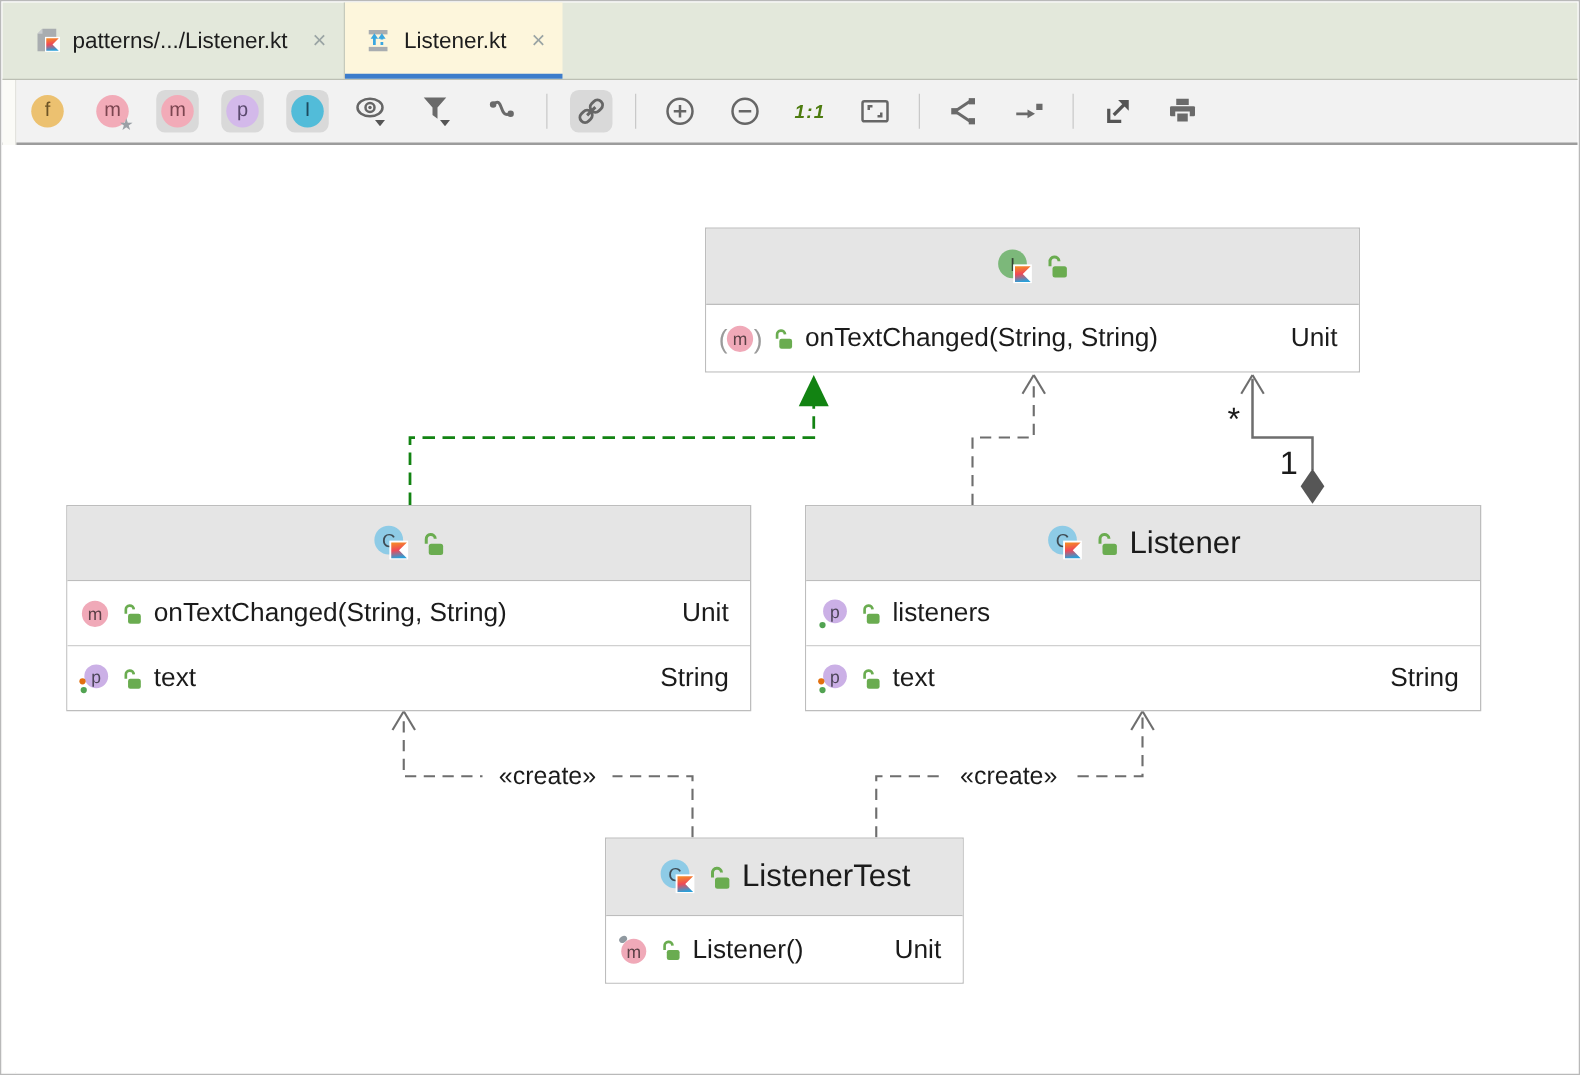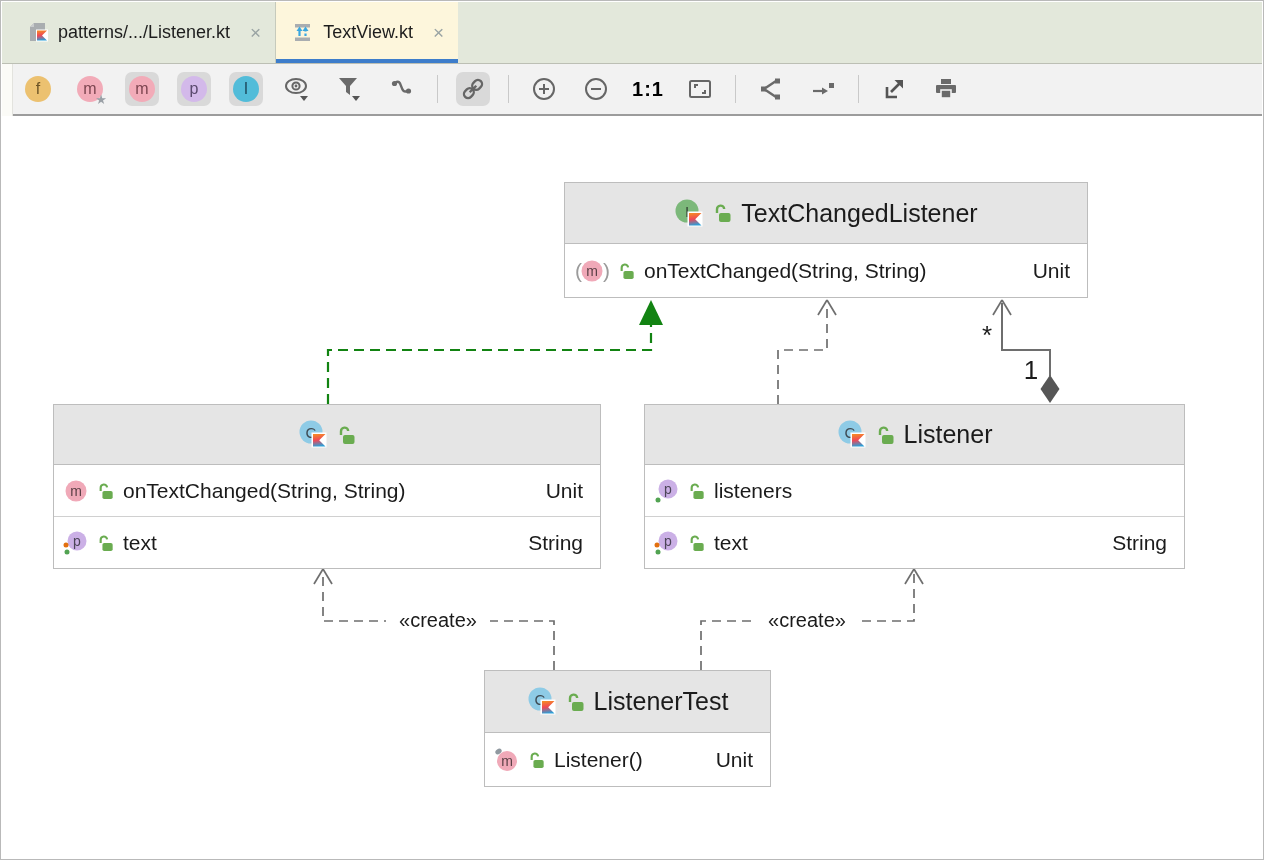--- a/index.html
+++ b/index.html
@@ -33,21 +33,21 @@
     display: flex; align-items: center; justify-content: center;
     border-radius: 7px; cursor: pointer; flex: 0 0 auto;
   }
   .tbtn.toggled { background: #d9d9d9; }
   .tsep { width: 1px; height: 28px; background: #c9c9c9; flex: 0 0 auto; }
   .circle-glyph {
     width: 26px; height: 26px; border-radius: 50%;
     display: flex; align-items: center; justify-content: center;
     font-size: 16px; position: relative;
   }
-  .ratio-label { font-size: 20px; font-weight: bold; color: #000000; letter-spacing: 1px; }
+  .ratio-label { font-size: 15px; font-weight: bold; color: #4d7c0f; letter-spacing: 1px; font-style: italic; }
   
   .canvas { position: absolute; left: 1px; right: 1px; top: 115px; bottom: 1px; background: #fff; }
   .gutter { position: absolute; left: 1px; top: 63px; bottom: 1px; width: 11px; background: #fbfbf7; border-right: 1px solid #e3e3de; }
   .gmark { position: absolute; left: 3px; width: 5px; border-radius: 2px; }
   .edges { position: absolute; left: 0; top: 0; pointer-events: none; }
   
   .node {
     position: absolute; background: #fff; border: 1px solid #bdbdbd;
     display: flex; flex-direction: column; z-index: 2;
   }
@@ -91,21 +91,21 @@
     </div>
     <div class="tab active">
       <svg class="micon" width="21" height="21" viewBox="0 0 21 21">
         <rect x="3" y="2" width="15" height="3.5" fill="#a9adb0"></rect>
         <rect x="3" y="15.5" width="15" height="3.5" fill="#a9adb0"></rect>
         <line x1="7.5" y1="14" x2="7.5" y2="8" stroke="#3aa7e0" stroke-width="2.2"></line>
         <polygon points="7.5,4.5 4.5,9 10.5,9" fill="#3aa7e0"></polygon>
         <line x1="13.5" y1="14" x2="13.5" y2="8" stroke="#3aa7e0" stroke-width="2.2" stroke-dasharray="2.4 2"></line>
         <polygon points="13.5,4.5 10.5,9 16.5,9" fill="#3aa7e0"></polygon>
       </svg>
-      <span>TextView.kt</span>
+      <span>Listener.kt</span>
       <span class="close">×</span>
     </div>
   </div>
 
   <div class="toolbar">
     <button class="tbtn">
       <span class="circle-glyph" style="background:#ecc170;color:#6d5426">f</span>
     </button>
     <button class="tbtn">
       <span class="circle-glyph" style="background:#f2abb8;color:#7c4550">m</span>
@@ -261,21 +261,20 @@
       <svg class="micon" width="31" height="31" viewBox="0 0 31 31">
         <circle cx="13" cy="13" r="11.5" fill="#7cb87a"></circle>
         <text class="svg-sans" x="13" y="18.5" font-size="15" text-anchor="middle" fill="#344434">I</text>
         <rect x="13.5" y="13.5" width="15" height="15" fill="#ffffff"></rect>
         <polygon points="15,15 27.5,15 21.2,21.2 27.5,27.5 15,27.5" fill="url(#kgrad)"></polygon>
       </svg>
       <svg class="micon" width="18" height="20" viewBox="0 0 18 20">
         <path d="M3 10 L3 6.5 A3.6 3.6 0 0 1 10.2 6" fill="none" stroke="#6aac50" stroke-width="2.4"></path>
         <rect x="5" y="10" width="11.5" height="9" rx="2" fill="#6aac50"></rect>
       </svg>
-      <span>TextChangedListener</span>
     </div>
     <div class="member">
       <svg class="micon" width="36" height="26" viewBox="0 0 36 26">
         <text class="svg-sans" x="1" y="20" font-size="21" fill="#9b9b9b">(</text>
         <circle cx="18" cy="13" r="10.5" fill="#f0a9b8"></circle>
         <text class="svg-sans" x="18" y="18" font-size="14" text-anchor="middle" fill="#5b4046">m</text>
         <text class="svg-sans" x="29" y="20" font-size="21" fill="#9b9b9b">)</text>
       </svg>
       <svg class="micon" width="16" height="18" viewBox="0 0 18 20">
         <path d="M3 10 L3 6.5 A3.6 3.6 0 0 1 10.2 6" fill="none" stroke="#6aac50" stroke-width="2.4"></path>

